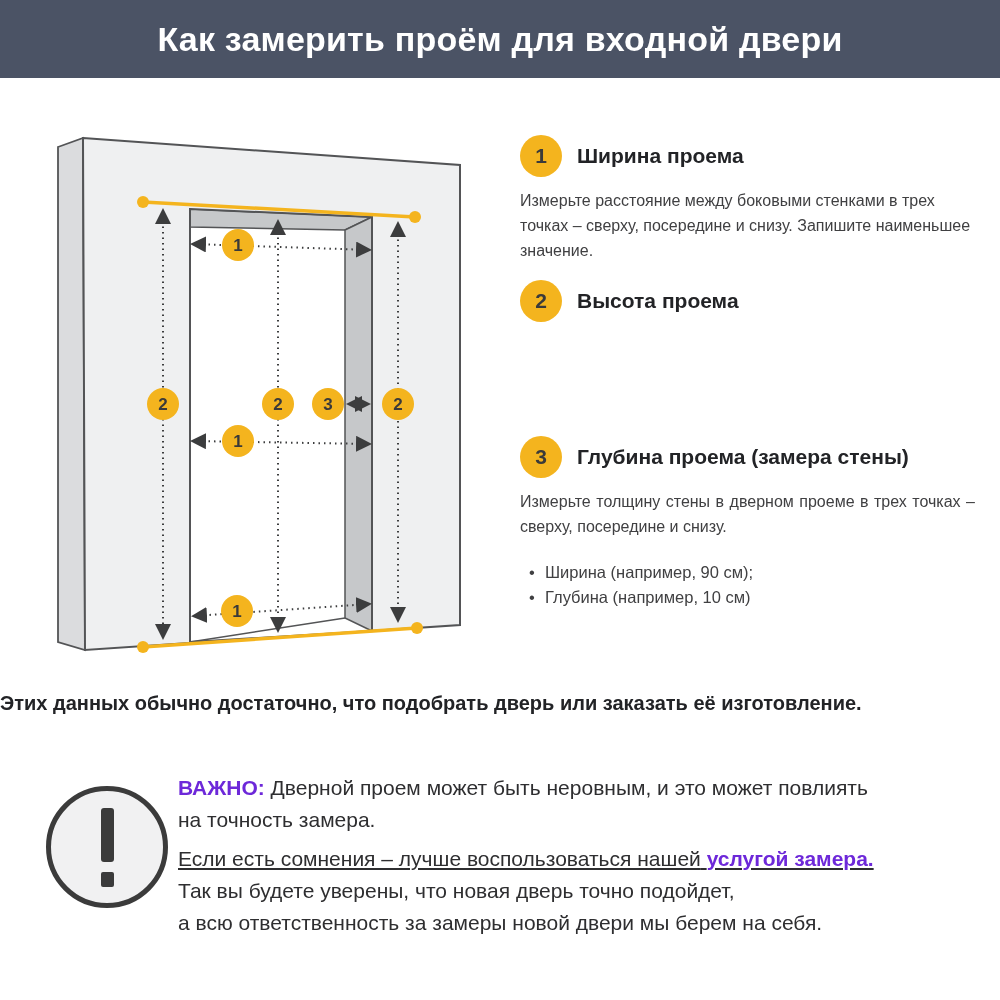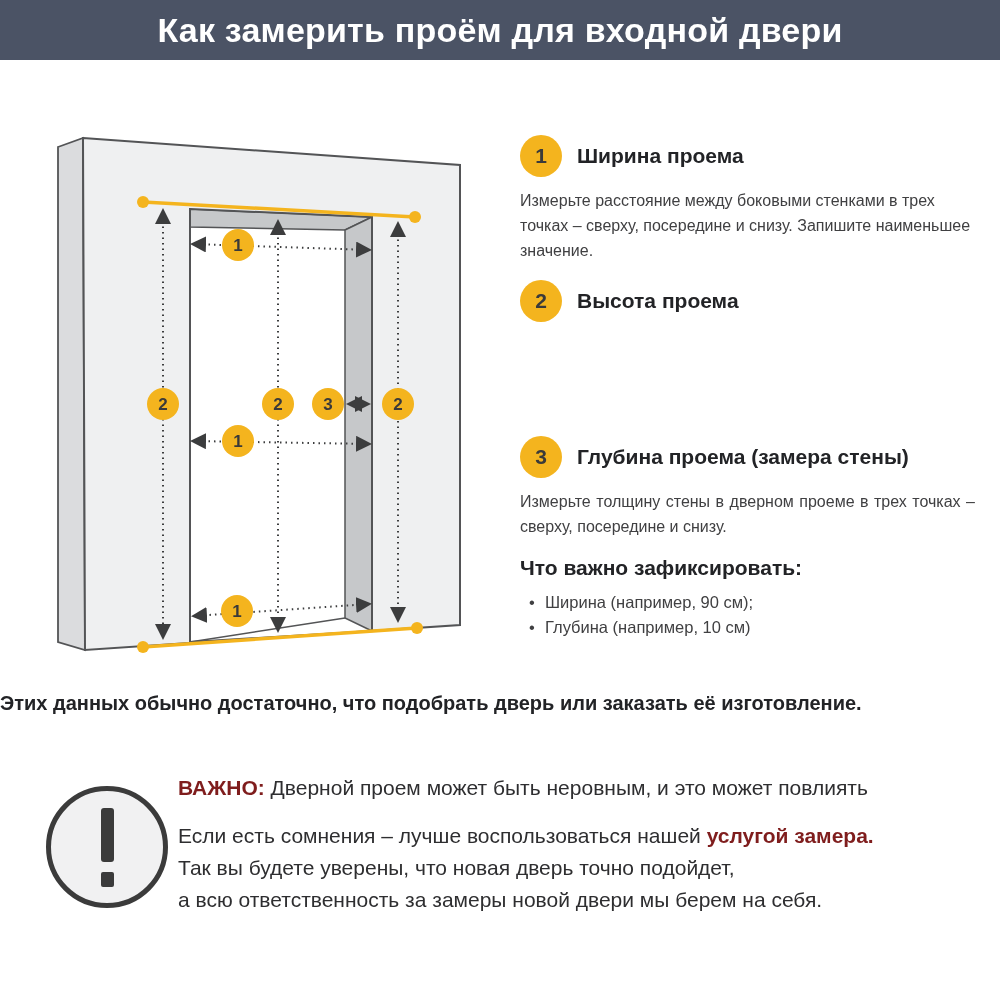--- a/index.html
+++ b/index.html
@@ -2,21 +2,21 @@
 <html lang="ru"><head>
 <meta charset="utf-8">
 <style>
   html,body{margin:0;padding:0;background:#ffffff;}
   .page{
     position:relative;width:1000px;height:1000px;background:#ffffff;
     font-family:"Liberation Sans",sans-serif;color:#3f3f41;overflow:hidden;
   }
   
   .header{
-    position:absolute;top:0;left:0;width:1000px;height:60px;
+    position:absolute;top:0;left:0;width:1000px;height:78px;
     background:#4B5365;display:flex;align-items:center;justify-content:center;
   }
   .header h1{
     margin:0;color:#ffffff;font-size:34px;font-weight:700;letter-spacing:.2px;
   }
   
   svg.diagram{position:absolute;left:0;top:80px;width:510px;height:620px;}
   .marker-num{font:700 17px "Liberation Sans",sans-serif;fill:#3a3a3a;}
   
   .section{position:absolute;left:520px;width:455px;}
@@ -50,22 +50,22 @@
     border:5px solid #3b3b3b;border-radius:50%;background:#f1f1f2;
     display:flex;flex-direction:column;align-items:center;justify-content:center;
   }
   .excl-bar{width:13px;height:54px;background:#3b3b3b;border-radius:3px;}
   .excl-dot{width:13px;height:15px;background:#3b3b3b;border-radius:2px;margin-top:10px;}
   .warn-text{
     position:absolute;left:178px;top:772px;width:780px;
     font-size:21px;line-height:32px;color:#2e2e30;
   }
   .warn-text p{margin:0;}
-  .warn-text .p2{margin-top:16px;}
-  .warn-text b{color:#7f1d1d;}
+  .warn-text .p2{margin-top:7px;text-decoration:underline;}
+  .warn-text b{color:#6d28d9;}
 </style>
 </head>
 <body>
 
 <div class="page">
 
   <div class="header">
     <h1>Как замерить проём для входной двери</h1>
   </div>
 
@@ -156,34 +156,34 @@
 
   <div class="section" style="top:436px;">
     <div class="sec-head">
       <div class="num-badge">3</div>
       <div class="sec-title">Глубина проема (замера стены)</div>
     </div>
     <div class="sec-body justify">Измерьте толщину стены в дверном проеме в трех точках – сверху, посередине и снизу.</div>
   </div>
 
   <div class="checklist" style="top:556px;">
-    <div class="check-title">Что важно зафиксировать:</div>
     <ul>
       <li>Ширина (например, 90 см);</li>
       <li>Глубина (например, 10 см)</li>
     </ul>
   </div>
 
   <div class="summary">Этих данных обычно достаточно, что подобрать дверь или заказать её изготовление.</div>
 
   <div class="warn-icon">
     <div class="excl-bar"></div>
     <div class="excl-dot"></div>
   </div>
 
   <div class="warn-text">
     <p><b>ВАЖНО:</b> <span>Дверной проем может быть неровным, и это может повлиять</span></p>
+    <p>на точность замера.</p>
     <p class="p2"><span>Если есть сомнения – лучше воспользоваться нашей</span> <b>услугой замера.</b></p>
     <p>Так вы будете уверены, что новая дверь точно подойдет,</p>
     <p>а всю ответственность за замеры новой двери мы берем на себя.</p>
   </div>
 
 </div>
 
 </body></html>

